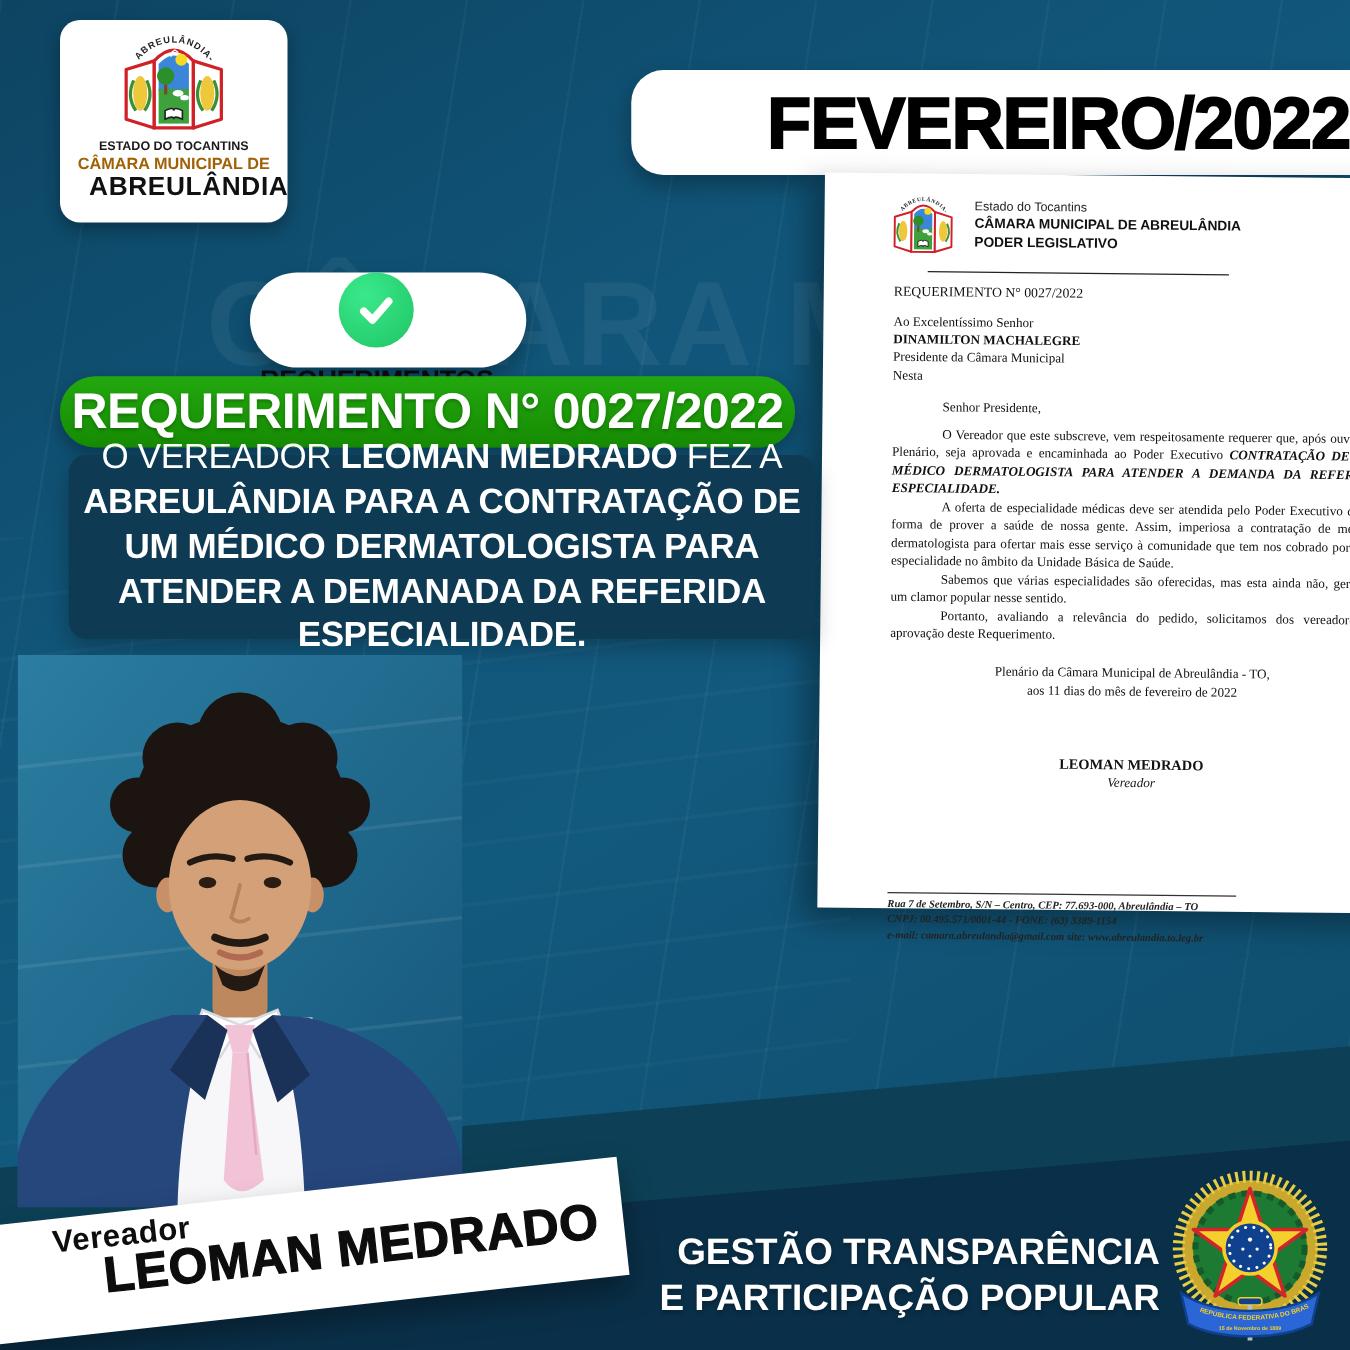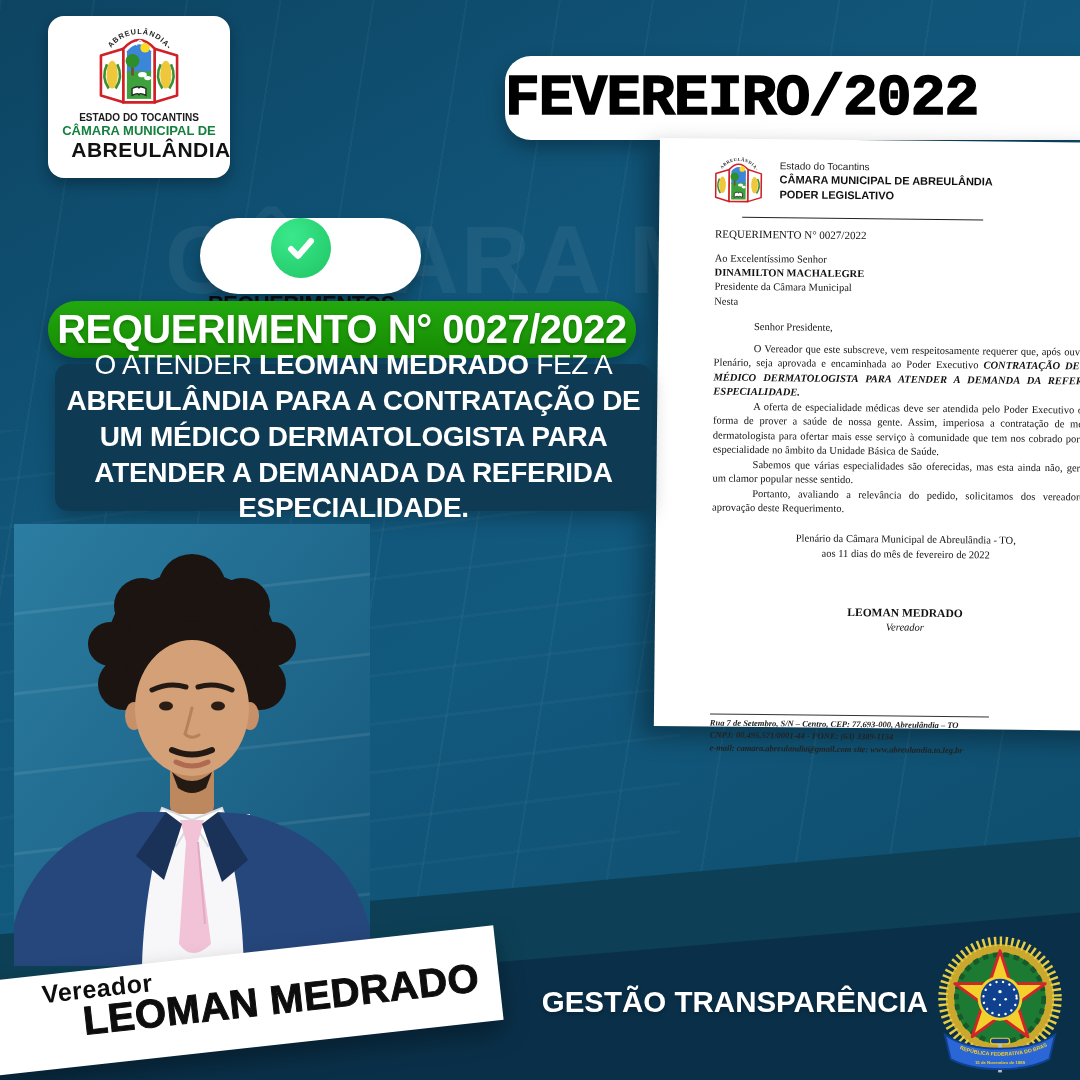--- a/index.html
+++ b/index.html
@@ -15,26 +15,26 @@
   .band-mid{position:absolute;inset:0;background:#0d4056;
     clip-path:polygon(0 86.5%,100% 77.5%,100% 100%,0 100%);}
   .band-dark{position:absolute;inset:0;background:#0a3049;
     clip-path:polygon(0 93%,100% 84.5%,100% 100%,0 100%);}
 
   .logo-card{position:absolute;left:48px;top:16px;width:182px;height:162px;background:#fff;
     border-radius:16px;box-shadow:0 6px 14px rgba(0,0,0,.3);display:flex;flex-direction:column;
     align-items:center;padding-top:5px;box-sizing:border-box;}
   .logo-card svg{width:108px;height:90px;}
   .logo-l1{font-size:10px;font-weight:700;color:#1a1a1a;margin-top:1px;}
-  .logo-l2{font-size:13px;font-weight:700;color:#15803d;}
+  .logo-l2{font-size:13px;font-weight:700;color:#a16207;}
   .logo-l3{font-size:21px;font-weight:700;color:#111;letter-spacing:.5px;margin-left:24px;}
 
   .month-card{position:absolute;left:505px;top:56px;right:0;height:84px;background:#fff;
-    border-radius:26px 0 0 26px;display:flex;align-items:center;justify-content:flex-start;
-    box-shadow:0 8px 18px rgba(0,0,0,.3);font-family:Liberation Mono, monospace;}
+    border-radius:26px 0 0 26px;display:flex;align-items:center;justify-content:flex-end;
+    box-shadow:0 8px 18px rgba(0,0,0,.3);}
   .month-card span{font-size:58px;font-weight:900;color:#000;letter-spacing:-1px;
     -webkit-text-stroke:1.5px #000;}
 
   .doc{position:absolute;left:660px;top:138px;width:470px;height:588px;background:#fff;
     transform:rotate(.6deg);transform-origin:top left;box-shadow:-12px 10px 24px rgba(0,0,0,.35);
     padding:14px 26px 0 56px;box-sizing:border-box;font-family:"Liberation Serif",serif;color:#111;}
   .doc-header{display:flex;align-items:center;gap:10px;margin-left:-8px;}
   .doc-header svg{width:62px;height:54px;flex:none;}
   .doc-h-text{font-family:"Liberation Sans",sans-serif;line-height:1.3;}
   .doc-h1{font-size:10px;color:#222;}
@@ -199,21 +199,21 @@
       <div>REQUERIMENTOS</div>
       <div>APROVADOS</div>
     </div>
   </div>
 
   <div class="green-banner">
     <span>REQUERIMENTO N° 0027/2022</span>
   </div>
 
   <div class="summary">
-    <div class="l1"><span>O ATENDER </span><b>LEOMAN MEDRADO</b><span> FEZ A</span></div>
+    <div class="l1"><span>O VEREADOR </span><b>LEOMAN MEDRADO</b><span> FEZ A</span></div>
     <div class="rest">ABREULÂNDIA PARA A CONTRATAÇÃO DE UM MÉDICO DERMATOLOGISTA PARA ATENDER A DEMANADA DA REFERIDA ESPECIALIDADE.</div>
   </div>
 
   <div class="photo">
     <svg width="356" height="442" viewBox="0 0 356 442">
       <defs>
         <linearGradient id="pbg" x1="0" y1="0" x2="1" y2="1">
           <stop offset="0" stop-color="#2b7da1"></stop>
             <stop offset="1" stop-color="#15567a"></stop>
         </linearGradient>
@@ -262,20 +262,21 @@
     </svg>
   </div>
 
   <div class="name-banner">
     <div class="nb-role">Vereador</div>
     <div class="nb-name">LEOMAN MEDRADO</div>
   </div>
 
   <div class="slogan">
     <div>GESTÃO TRANSPARÊNCIA</div>
+    <div>E PARTICIPAÇÃO POPULAR</div>
   </div>
 
   <svg class="coat" viewBox="0 0 160 160">
     <circle cx="80" cy="74" r="57" fill="#caa82e"></circle>
     <circle cx="80" cy="74" r="60" fill="none" stroke="#e7cd44" stroke-width="10" stroke-dasharray="2.5,3.5"></circle>
     <circle cx="80" cy="74" r="48" fill="#1d7a33"></circle>
     <circle cx="80" cy="74" r="46" fill="none" stroke="#16592a" stroke-width="5" stroke-dasharray="6,5"></circle>
     <rect x="78" y="120" width="4" height="32" fill="#b6bcc4"></rect>
     <path d="M80,24 L91.2,58.6 L127.6,58.5 L98.1,79.9 L109.4,114.5 L80,93 L50.6,114.5 L61.9,79.9 L32.4,58.5 L68.8,58.6 Z" fill="#f3d02b" stroke="#d2252b" stroke-width="3" stroke-linejoin="round"></path>
     <circle cx="80" cy="74" r="22" fill="#10418f" stroke="#f3d02b" stroke-width="3"></circle>

